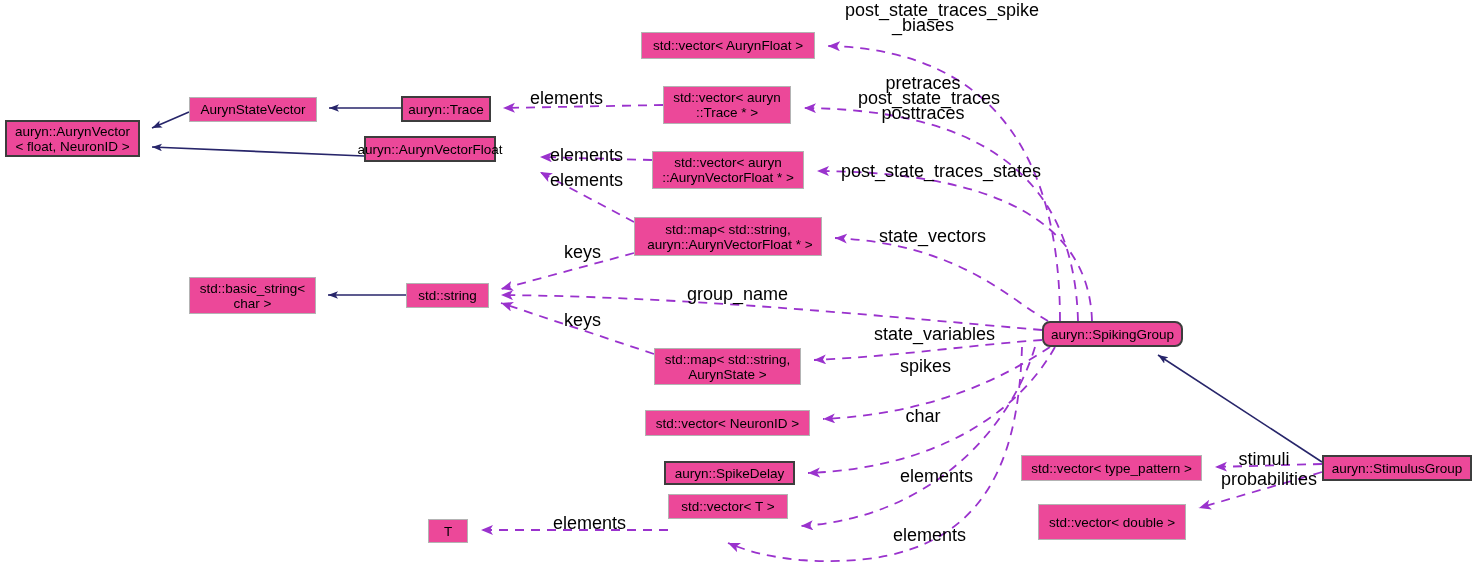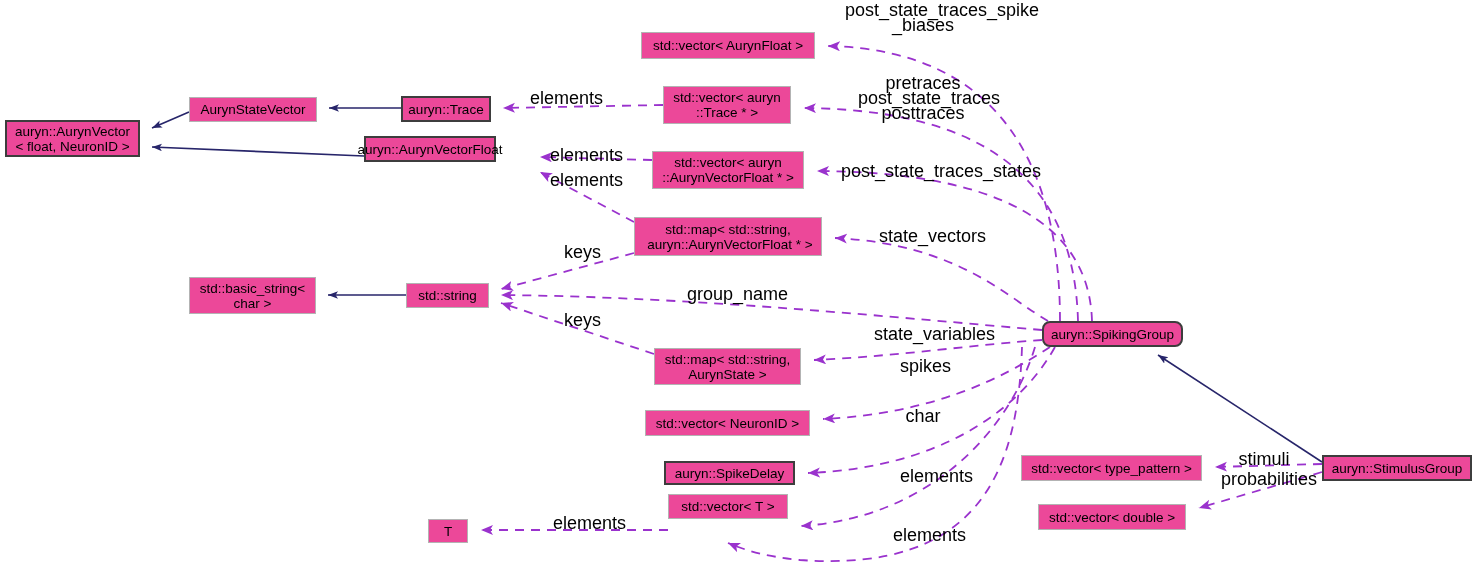--- a/index.html
+++ b/index.html
@@ -135,21 +135,21 @@
 char &gt;</div>
   <div class="node plain" style="left:406px; top:283px; width:83px;  height:25px;">std::string</div>
   <div class="node plain" style="left:654px; top:348px; width:147px; height:37px;">std::map&lt; std::string,
 AurynState &gt;</div>
   <div class="node plain" style="left:645px; top:410px; width:165px; height:26px;">std::vector&lt; NeuronID &gt;</div>
   <div class="node bold" style="left:664px; top:461px; width:131px; height:24px;">auryn::SpikeDelay</div>
   <div class="node plain" style="left:428px; top:519px; width:40px;  height:24px;">T</div>
   <div class="node plain" style="left:668px; top:494px; width:120px; height:25px;">std::vector&lt; T &gt;</div>
   <div class="node bold" style="left:1042px; top:321px; width:141px; height:26px;border-radius:8px;">auryn::SpikingGroup</div>
   <div class="node plain" style="left:1021px; top:455px; width:181px; height:26px;">std::vector&lt; type_pattern &gt;</div>
-  <div class="node plain" style="left:1038px; top:504px; width:148px; height:26px;">std::vector&lt; double &gt;</div>
+  <div class="node plain" style="left:1038px; top:504px; width:148px; height:36px;">std::vector&lt; double &gt;</div>
   <div class="node current" style="left:1322px; top:455px; width:150px; height:26px;">auryn::StimulusGroup</div>
 
   <div class="edge-label" style="left:845px;  top:3px;   width:156px;">post_state_traces_spike
 _biases</div>
   <div class="edge-label" style="left:530px;  top:91px;  width:60px;">elements</div>
   <div class="edge-label" style="left:858px;  top:76px;  width:130px;">pretraces
 post_state_traces
 posttraces</div>
   <div class="edge-label" style="left:550px;  top:148px; width:60px;">elements</div>
   <div class="edge-label" style="left:550px;  top:173px; width:60px;">elements</div>

